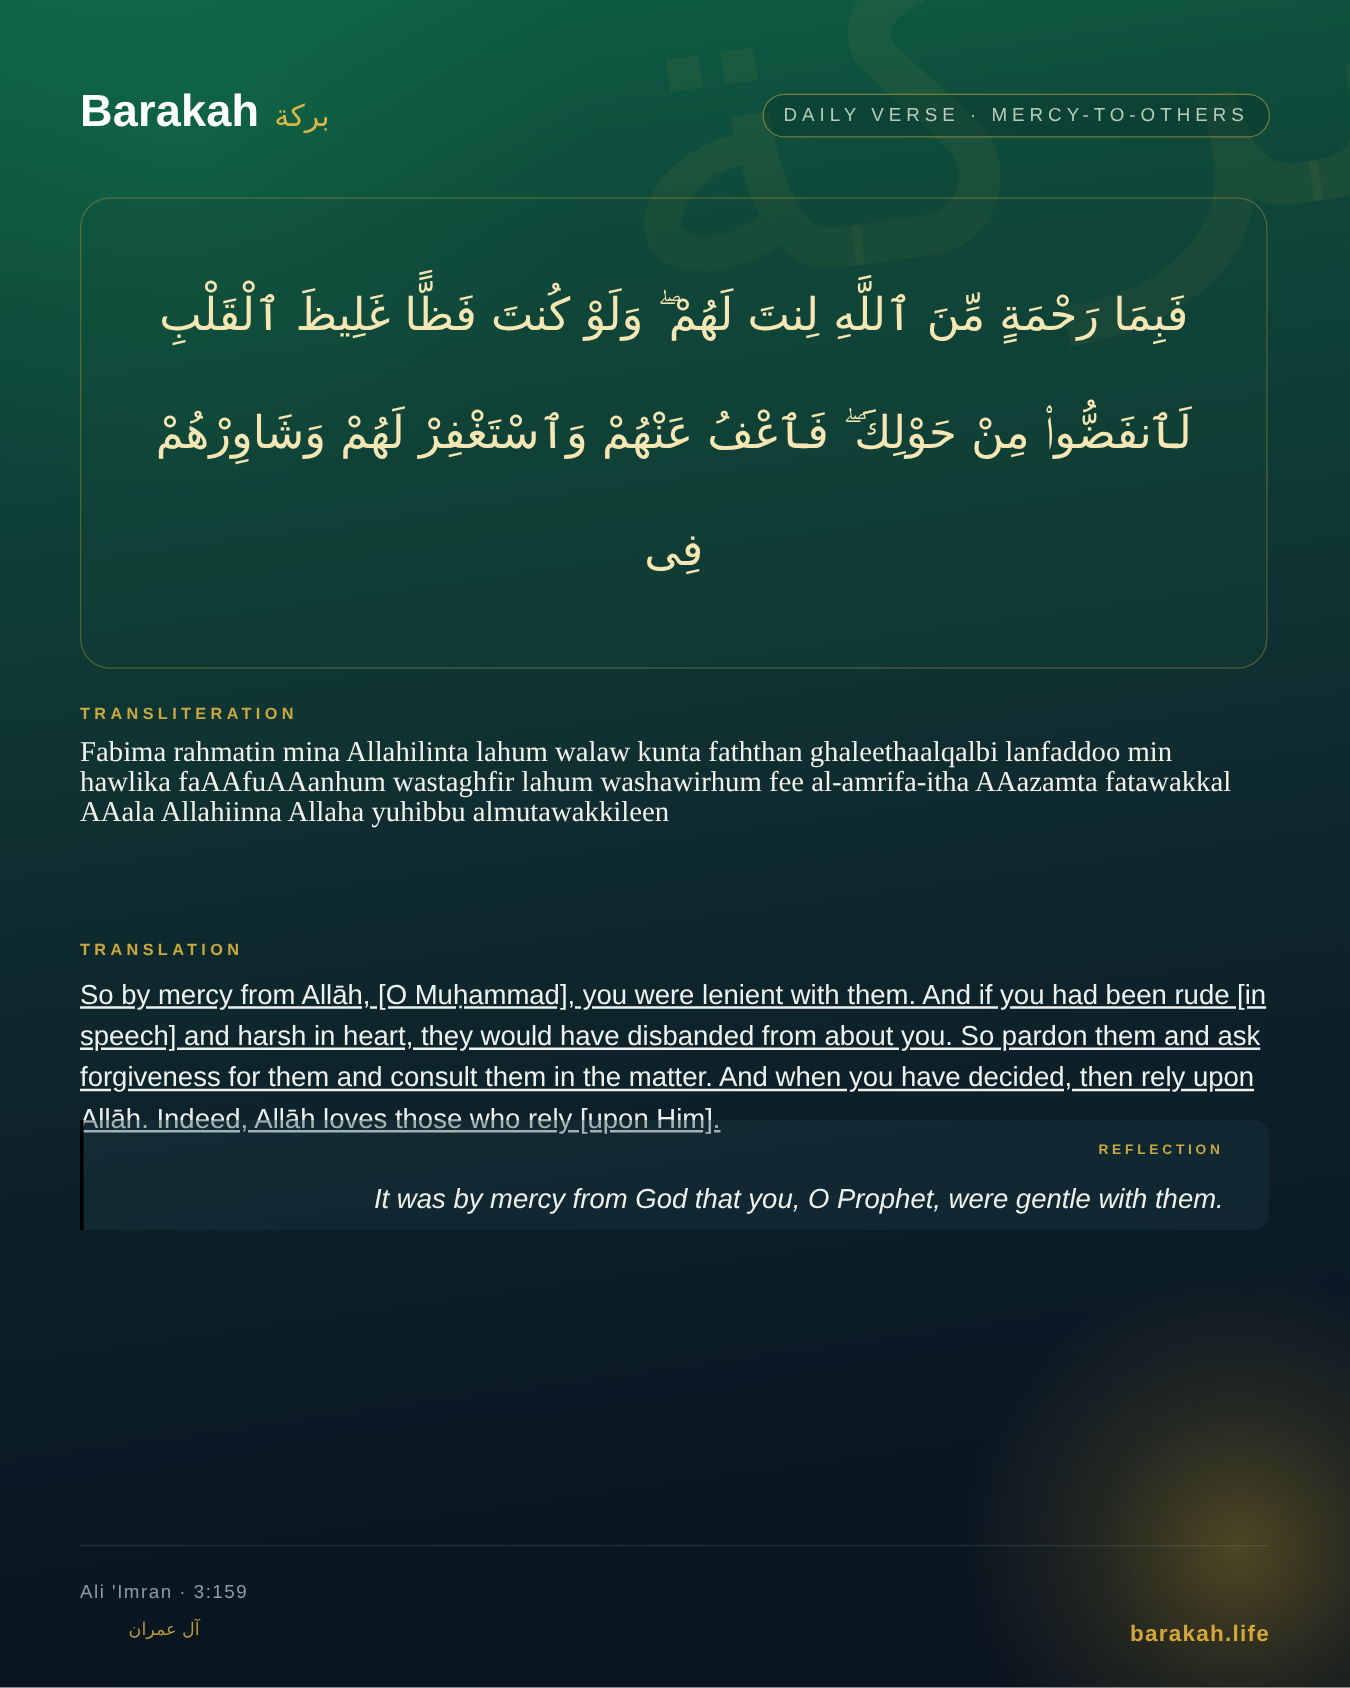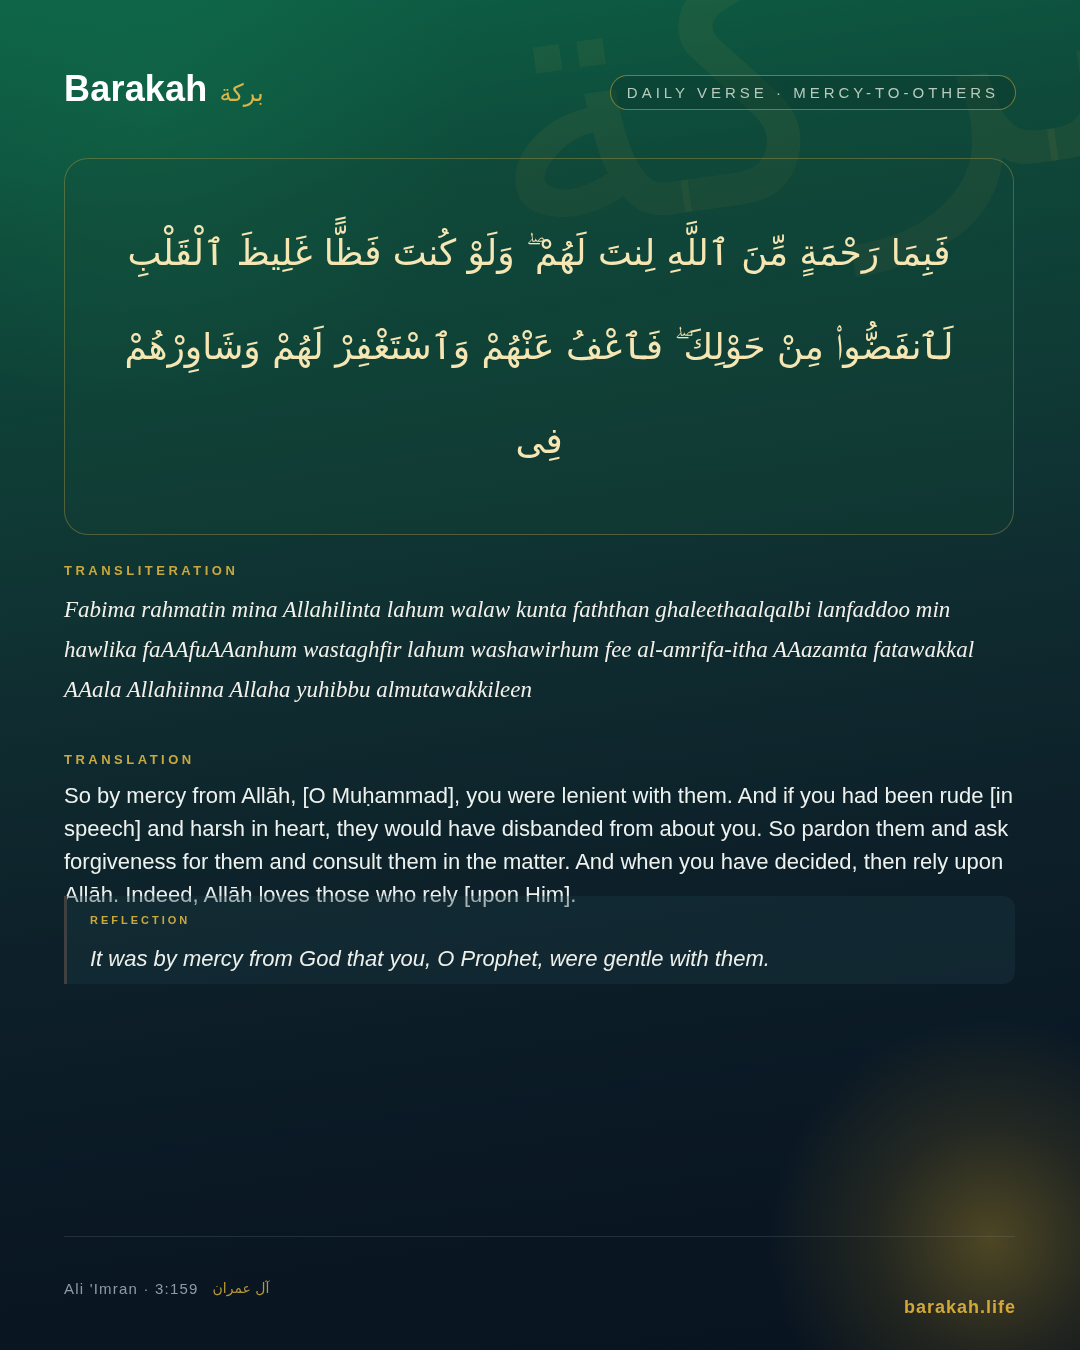--- a/index.html
+++ b/index.html
@@ -44,43 +44,43 @@
     }
     .arabic {
       direction: rtl; text-align: center; font-family: "DejaVu Sans", sans-serif;
       font-size: 36px; line-height: 94px; color: #f6e6b4;
     }
     .section { position: absolute; left: 64px; right: 64px; }
     .label {
       font-size: 13px; letter-spacing: 3.5px; color: #c9a83f; font-weight: bold; margin-bottom: 12px;
     }
     .translit {
-      font-family: "Liberation Serif", "DejaVu Serif", serif; font-style: italic;
-      font-size: 23px; line-height: 40px; color: #f3f1ea;
+      font-family: "Liberation Serif", "DejaVu Serif", serif; 
+      font-size: 23px; line-height: 24px; color: #f3f1ea;
     }
-    .translation { font-size: 22px; line-height: 33px; color: #eef2ef; }
+    .translation { font-size: 22px; line-height: 33px; color: #eef2ef; text-decoration: underline; }
     .reflection {
       position: absolute; left: 64px; top: 896px; width: 951px; height: 88px; box-sizing: border-box;
-      border-left: 3px solid #404040; border-radius: 0 12px 12px 0;
-      background: rgba(30,60,70,0.35); padding: 18px 23px;
+      border-left: 3px solid #000000; border-radius: 0 12px 12px 0;
+      background: rgba(30,60,70,0.35); padding: 18px 36px; text-align: right;
     }
     .reflection .label { font-size: 11px; letter-spacing: 3px; margin-bottom: 8px; }
     .reflection-text {
       font-family: Liberation Sans, sans-serif; font-style: italic;
       font-size: 22px; color: #eef0ea; margin-top: 20px;
     }
     .divider {
       position: absolute; left: 64px; width: 951px; top: 1236px; height: 1px;
       background: rgba(140,160,170,0.18);
     }
     .footer {
       position: absolute; left: 64px; right: 64px; top: 1258px;
       display: flex; align-items: center; justify-content: space-between;
     }
-    .ref { display: flex; align-items: center; gap: 14px; }
+    .ref { display: flex; align-items: center; gap: 14px; flex-direction: column; }
     .ref-en { font-size: 15px; letter-spacing: 1.2px; color: #8f9ba3; }
     .ref-ar { font-family: "DejaVu Sans", sans-serif; font-size: 14px; color: #b8973a; direction: rtl; }
     .site { font-size: 18px; letter-spacing: 1px; color: #d3a838; font-weight: bold; margin-top: 39px; }
   </style>
 </head>
 <body>
 
 <div class="glow-tl"></div>
 <div class="glow-br"></div>
 <div class="watermark">بركة</div>

